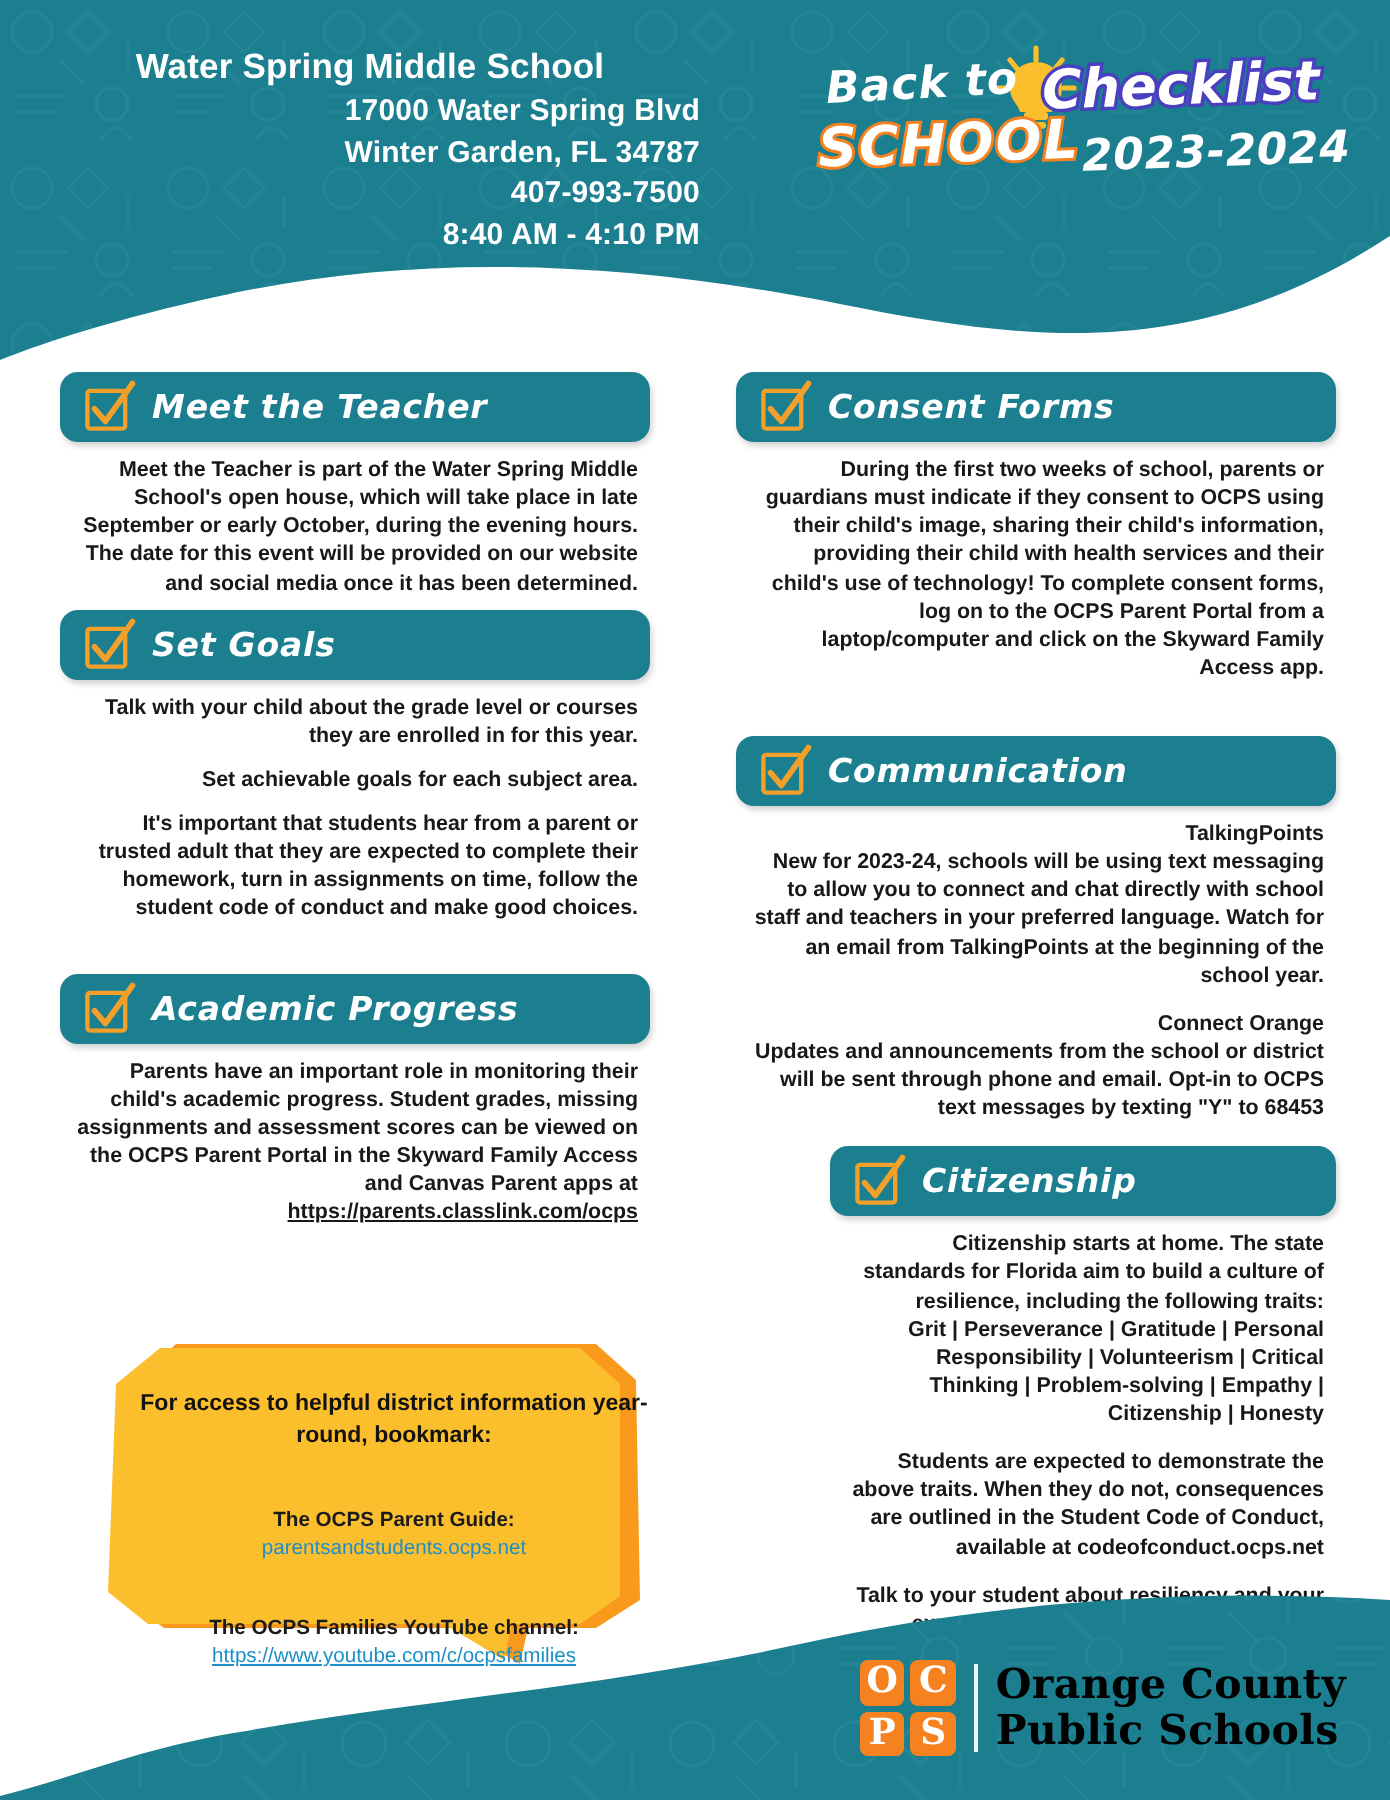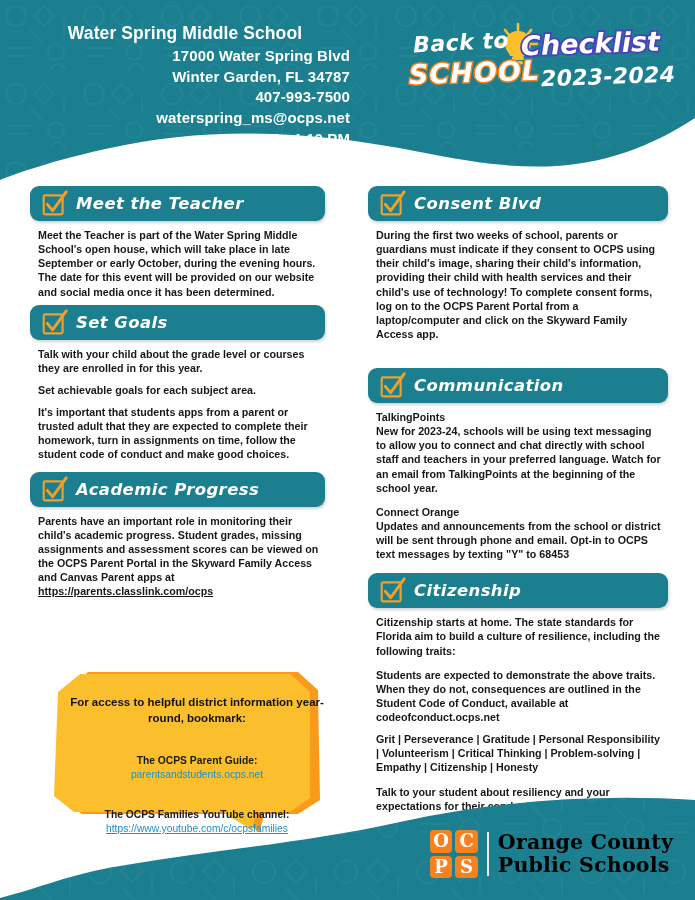--- a/index.html
+++ b/index.html
@@ -68,21 +68,21 @@
     color:#ffffff; letter-spacing:.3px;
     transform:rotate(-2deg);
   }
   .bulb { position:absolute; left:92px; top:0px; }
 
   
   .col { position:absolute; }
   .col-left  { left:30px;  top:186px; width:295px; }
   .col-right { left:368px; top:186px; width:300px; }
 
-  .section { margin-bottom:6px; }
+  .section { margin-bottom:6px;text-align:right; }
 
   .sec-head {
     position:relative;
     background:#1B7F90;
     border-radius:9px;
     height:35px;
     display:flex; align-items:center;
     padding-left:46px;
     box-shadow:1px 2px 3px rgba(0,0,0,.18);
   }
@@ -178,21 +178,20 @@
       <rect x="0" y="0" width="695" height="185" fill="#1B7F90"></rect>
       <rect x="0" y="0" width="695" height="185" fill="url(#doodlePat)" opacity="0.5"></rect>
     </g>
   </svg>
 
   <div class="school-info">
     <div class="school-name">Water Spring Middle School</div>
     <div class="school-line">17000 Water Spring Blvd</div>
     <div class="school-line">Winter Garden, FL 34787</div>
     <div class="school-line">407-993-7500</div>
-    <div class="school-line">waterspring_ms@ocps.net</div>
     <div class="school-line">8:40 AM - 4:10 PM</div>
   </div>
 
   <div class="logo-badge">
     <svg class="bulb" width="42" height="44" viewBox="0 0 42 44">
       <g stroke="#FBBF2E" stroke-width="2.6" stroke-linecap="round">
         <path d="M21 2 v6"></path>
           <path d="M8 8 l4 5"></path>
           <path d="M34 8 l-4 5"></path>
         <path d="M2 22 h5"></path>
@@ -228,25 +227,25 @@
     <div class="sec-head">
       <svg class="check-box" viewBox="0 0 30 30">
         <rect x="3" y="6" width="21" height="21" rx="1.5" fill="none" stroke="#F2A02A" stroke-width="2.4"></rect>
         <path d="M7 16 l6 7 L28 2" fill="none" stroke="#F2A02A" stroke-width="3.2" stroke-linecap="round" stroke-linejoin="round"></path>
       </svg>
       <span class="sec-title">Set Goals</span>
     </div>
     <div class="sec-body">
       <p>Talk with your child about the grade level or courses they are enrolled in for this year.</p>
       <p>Set achievable goals for each subject area.</p>
-      <p>It's important that students apps from a parent or trusted adult that they are expected to complete their homework, turn in assignments on time, follow the student code of conduct and make good choices.</p>
-    </div>
-  </div>
-
-  <div class="section" style="margin-top:10px;">
+      <p>It's important that students hear from a parent or trusted adult that they are expected to complete their homework, turn in assignments on time, follow the student code of conduct and make good choices.</p>
+    </div>
+  </div>
+
+  <div class="section" style="margin-top:25px;">
     <div class="sec-head">
       <svg class="check-box" viewBox="0 0 30 30">
         <rect x="3" y="6" width="21" height="21" rx="1.5" fill="none" stroke="#F2A02A" stroke-width="2.4"></rect>
         <path d="M7 16 l6 7 L28 2" fill="none" stroke="#F2A02A" stroke-width="3.2" stroke-linecap="round" stroke-linejoin="round"></path>
       </svg>
       <span class="sec-title">Academic Progress</span>
     </div>
     <div class="sec-body">
       <p class="tight">Parents have an important role in monitoring their child's academic progress. Student grades, missing assignments and assessment scores can be viewed on the OCPS Parent Portal in the Skyward Family Access and Canvas Parent apps at</p>
       <p><span class="linkish">https://parents.classlink.com/ocps</span></p>
@@ -255,21 +254,21 @@
 </div>
 
 <div class="col col-right">
 
   <div class="section">
     <div class="sec-head">
       <svg class="check-box" viewBox="0 0 30 30">
         <rect x="3" y="6" width="21" height="21" rx="1.5" fill="none" stroke="#F2A02A" stroke-width="2.4"></rect>
         <path d="M7 16 l6 7 L28 2" fill="none" stroke="#F2A02A" stroke-width="3.2" stroke-linecap="round" stroke-linejoin="round"></path>
       </svg>
-      <span class="sec-title">Consent Blvd</span>
+      <span class="sec-title">Consent Forms</span>
     </div>
     <div class="sec-body">
       <p>During the first two weeks of school, parents or guardians must indicate if they consent to OCPS using their child's image, sharing their child's information, providing their child with health services and their child's use of technology! To complete consent forms, log on to the OCPS Parent Portal from a laptop/computer and click on the Skyward Family Access app.</p>
     </div>
   </div>
 
   <div class="section" style="margin-top:27px;">
     <div class="sec-head">
       <svg class="check-box" viewBox="0 0 30 30">
         <rect x="3" y="6" width="21" height="21" rx="1.5" fill="none" stroke="#F2A02A" stroke-width="2.4"></rect>
@@ -278,32 +277,32 @@
       <span class="sec-title">Communication</span>
     </div>
     <div class="sec-body">
       <p class="tight">TalkingPoints</p>
       <p>New for 2023-24, schools will be using text messaging to allow you to connect and chat directly with school staff and teachers in your preferred language. Watch for an email from TalkingPoints at the beginning of the school year.</p>
       <p class="tight" style="margin-top:10px;">Connect Orange</p>
       <p>Updates and announcements from the school or district will be sent through phone and email. Opt-in to OCPS text messages by texting "Y" to 68453</p>
     </div>
   </div>
 
-  <div class="section" style="margin-top:12px;">
+  <div class="section" style="margin-top:12px;margin-left:47px;">
     <div class="sec-head">
       <svg class="check-box" viewBox="0 0 30 30">
         <rect x="3" y="6" width="21" height="21" rx="1.5" fill="none" stroke="#F2A02A" stroke-width="2.4"></rect>
         <path d="M7 16 l6 7 L28 2" fill="none" stroke="#F2A02A" stroke-width="3.2" stroke-linecap="round" stroke-linejoin="round"></path>
       </svg>
       <span class="sec-title">Citizenship</span>
     </div>
     <div class="sec-body">
       <p class="tight">Citizenship starts at home. The state standards for Florida aim to build a culture of resilience, including the following traits:</p>
+      <p>Grit | Perseverance | Gratitude | Personal Responsibility | Volunteerism | Critical Thinking | Problem-solving | Empathy | Citizenship | Honesty</p>
       <p style="margin-top:10px;">Students are expected to demonstrate the above traits. When they do not, consequences are outlined in the Student Code of Conduct, available at codeofconduct.ocps.net</p>
-      <p>Grit | Perseverance | Gratitude | Personal Responsibility | Volunteerism | Critical Thinking | Problem-solving | Empathy | Citizenship | Honesty</p>
       <p style="margin-top:10px;">Talk to your student about resiliency and your expectations for their conduct at school.</p>
     </div>
   </div>
 </div>
 
 <div class="callout-wrap">
   <svg width="310" height="160" viewBox="0 0 310 160">
     <path d="M36 0 H246 L266 18 L268 128 L246 142 H212 L208 160 L178 142 H30 L8 126 L12 22 Z" fill="#F99A1C"></path>
     <path d="M28 2 H238 L258 20 L258 126 L238 140 H204 L200 158 L170 140 H22 L2 124 L6 20 Z" fill="#FBBF2E"></path>
   </svg>

